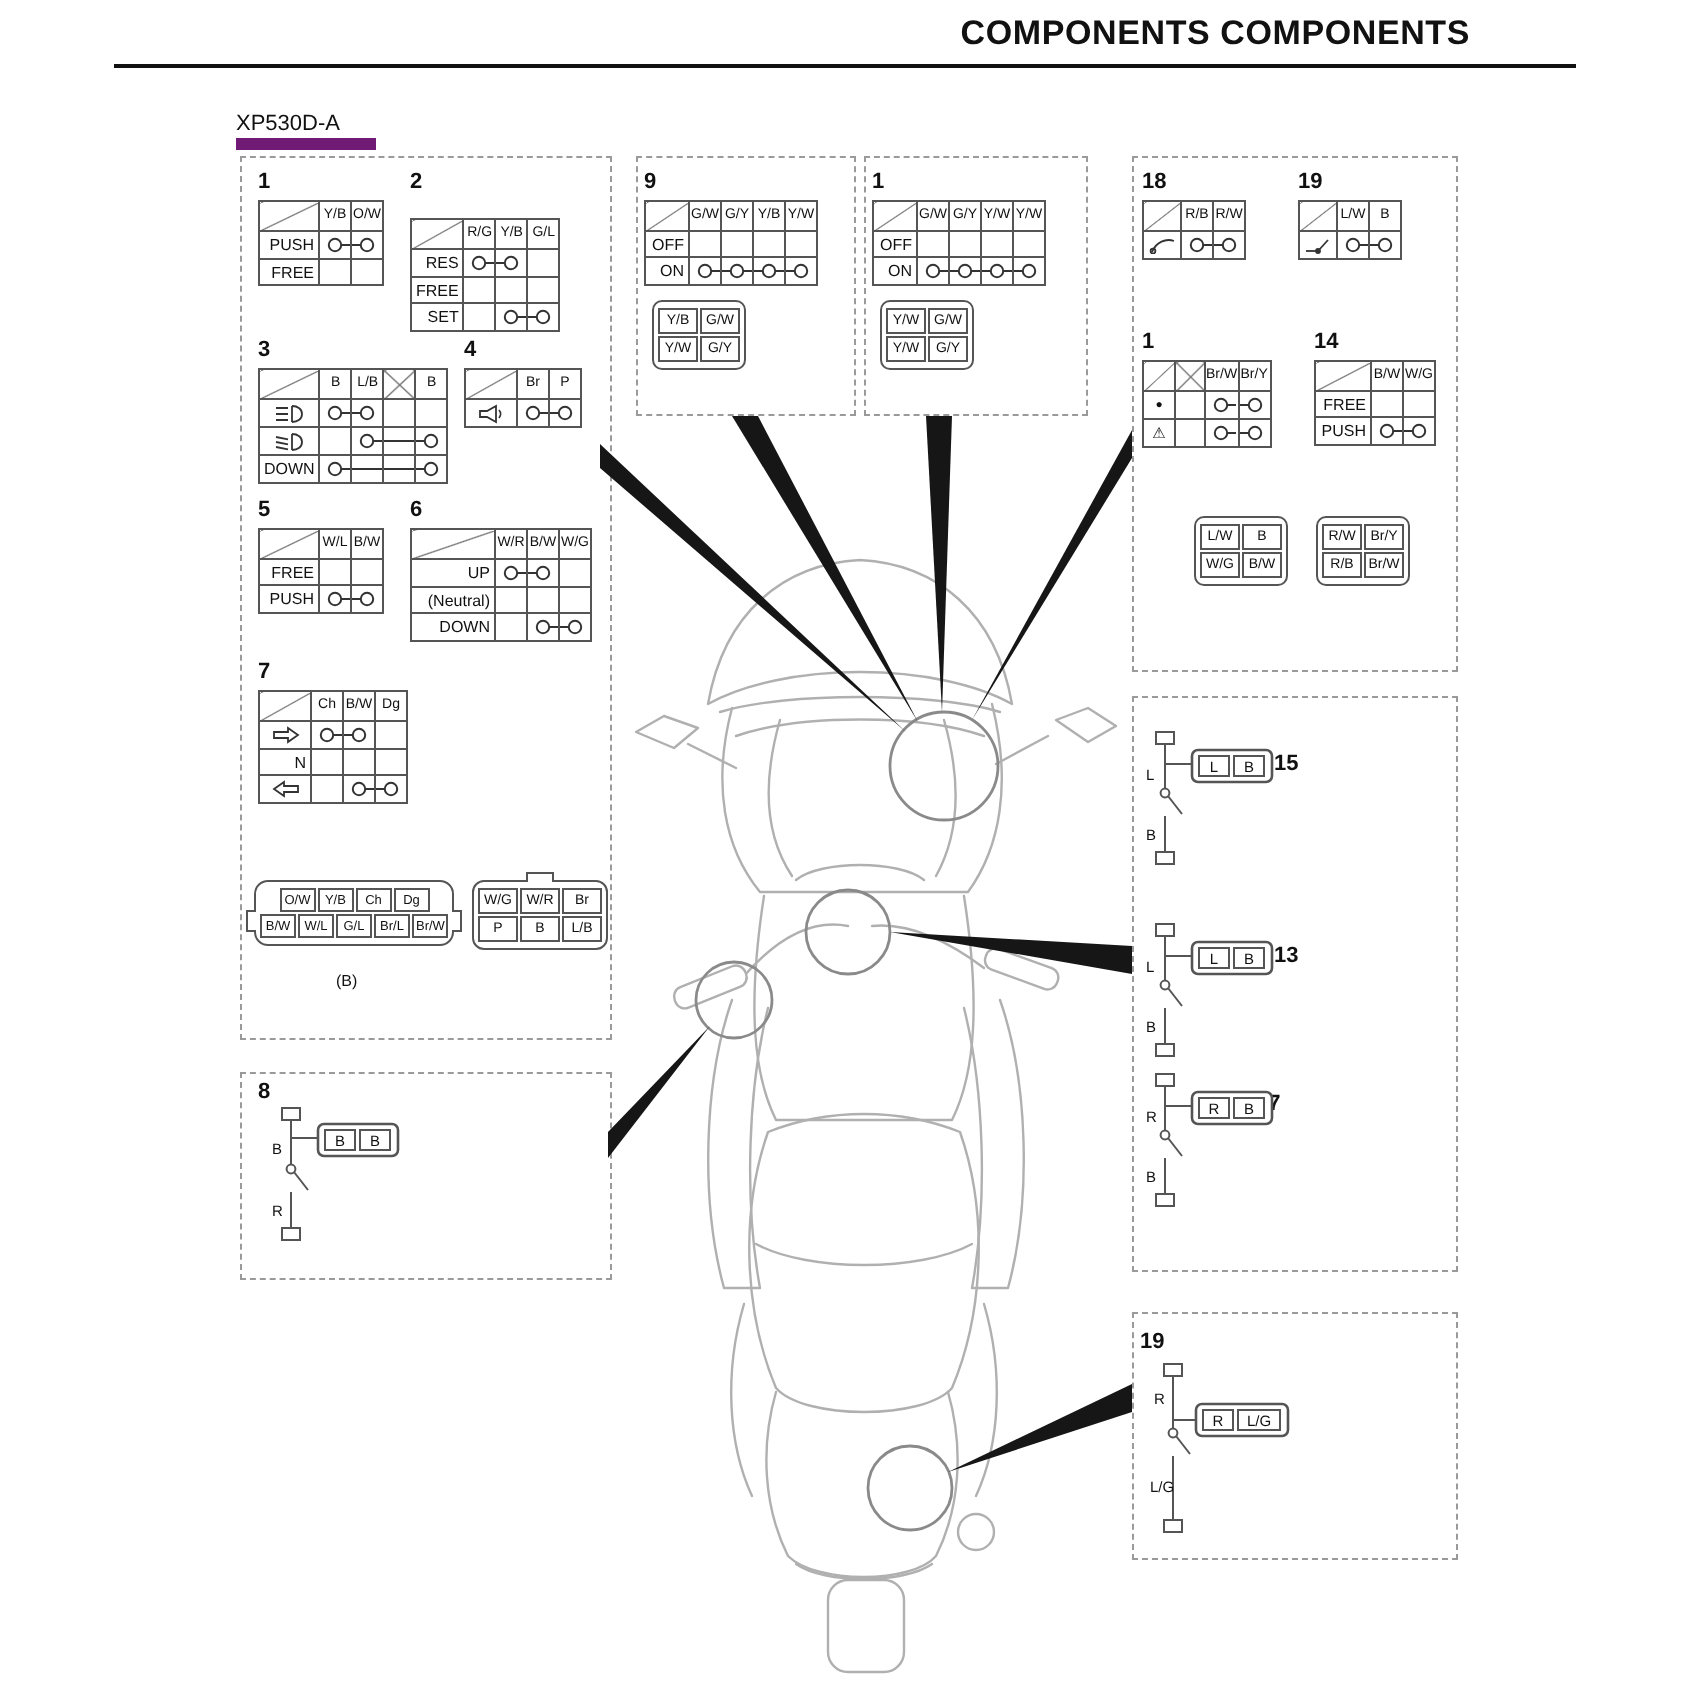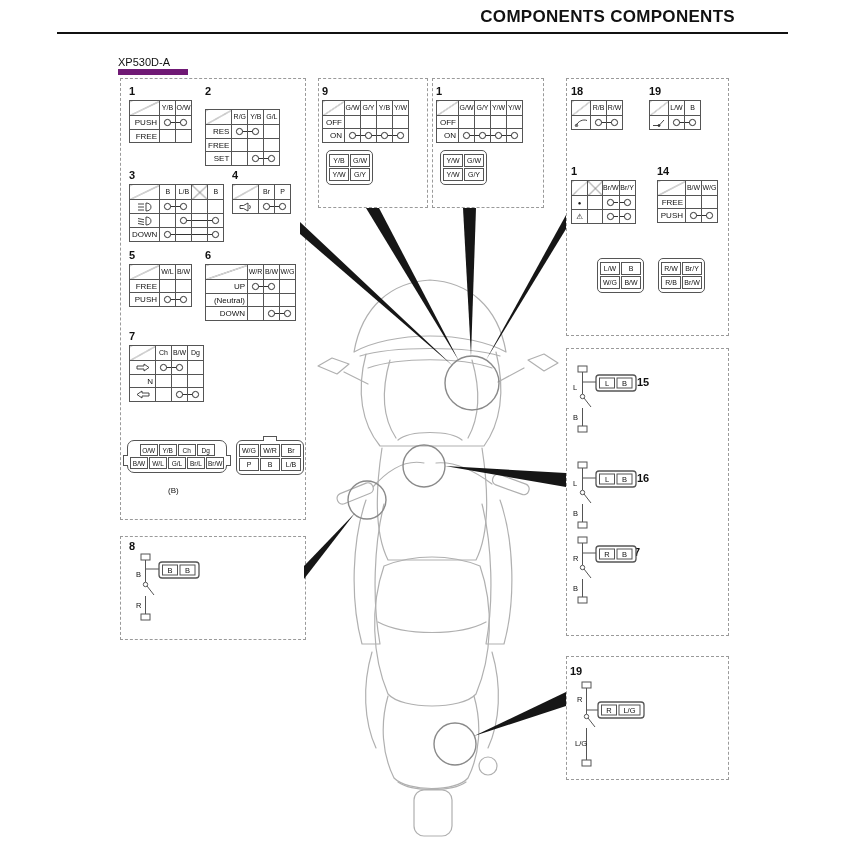--- a/index.html
+++ b/index.html
@@ -105,21 +105,21 @@
 <div class="num" style="left:205px;top:250px">6</div>
 <div class="num" style="left:129px;top:331px">7</div>
 <div class="num" style="left:129px;top:541px">8</div>
 <div class="num" style="left:322px;top:86px">9</div>
 <div class="num" style="left:436px;top:86px">1</div>
 <div class="num" style="left:571px;top:86px">18</div>
 <div class="num" style="left:649px;top:86px">19</div>
 <div class="num" style="left:571px;top:166px">1</div>
 <div class="num" style="left:657px;top:166px">14</div>
 <div class="num" style="left:637px;top:377px">15</div>
-<div class="num" style="left:637px;top:473px">16</div>
+<div class="num" style="left:637px;top:473px">13</div>
 <div class="num" style="left:628px;top:547px">17</div>
 <div class="num" style="left:570px;top:666px">19</div>
 
 <div class="abs" style="left:129px;top:100px;--lw:30px">
     <table class="sw">
       <tbody>
         <tr class="hd">
           <td class="lbl diag"></td>
           <td class="mk">Y/B</td>
           <td class="mk">O/W</td>

